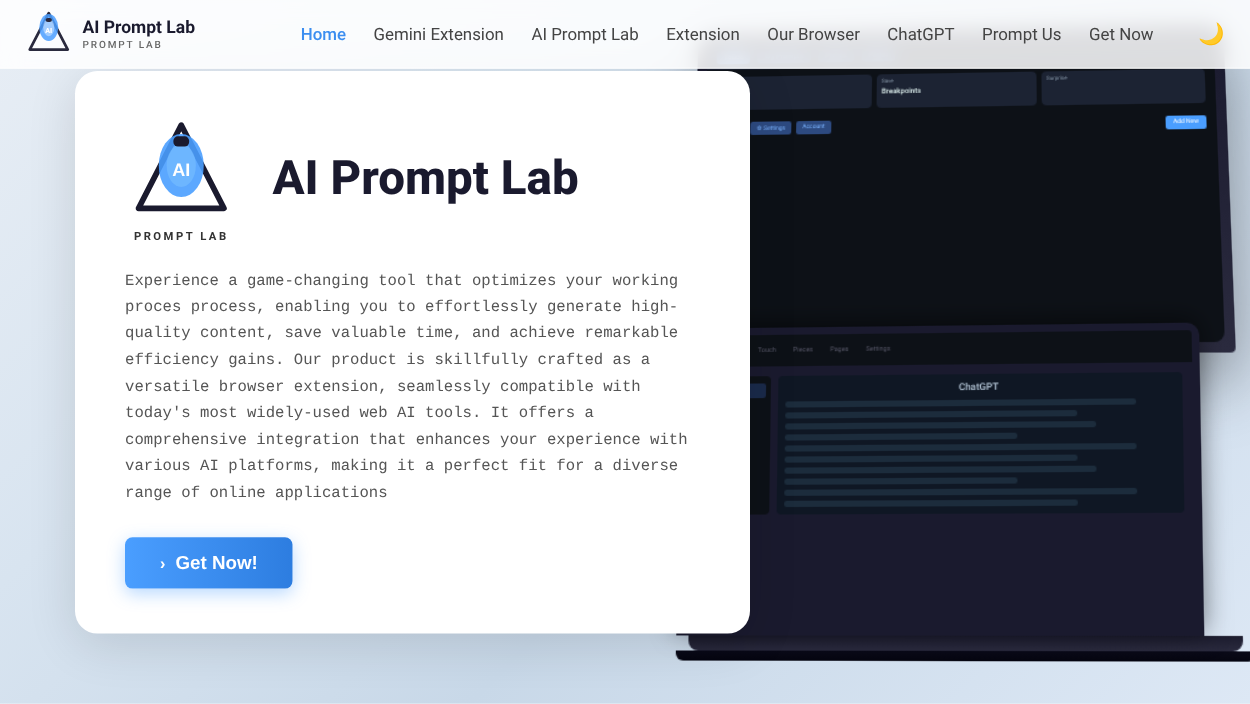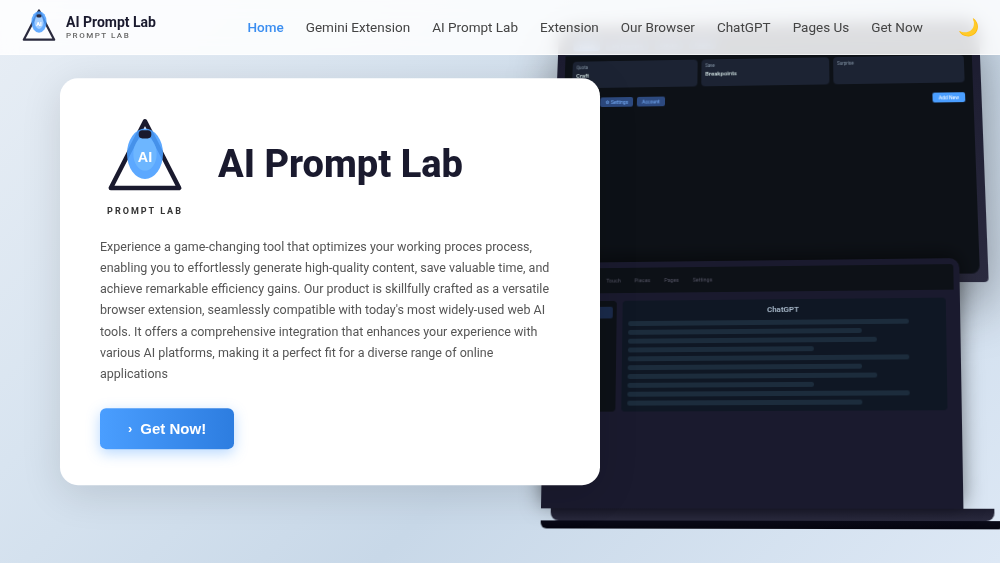--- a/index.html
+++ b/index.html
@@ -134,20 +134,21 @@
       font-weight: 800;
       color: #1a1a2e;
       line-height: 1.1;
     }
 
     .hero-description {
       font-size: 12.5px;
       color: #555;
       line-height: 1.7;
       margin-bottom: 24px;
+      font-family: Liberation Mono, monospace;
     }
 
     .get-now-btn {
       display: inline-flex;
       align-items: center;
       gap: 8px;
       background: linear-gradient(90deg, #4a9eff, #2d7de0);
       color: white;
       border: none;
       border-radius: 6px;
@@ -445,21 +446,21 @@
     </div>
   </div>
 
   <ul class="nav-links">
     <li><a href="#" class="active">Home</a></li>
     <li><a href="#">Gemini Extension</a></li>
     <li><a href="#">AI Prompt Lab</a></li>
     <li><a href="#">Extension</a></li>
     <li><a href="#">Our Browser</a></li>
     <li><a href="#">ChatGPT</a></li>
-    <li><a href="#">Pages Us</a></li>
+    <li><a href="#">Prompt Us</a></li>
     <li><a href="#">Get Now</a></li>
     <li>
       <span class="dark-mode-btn">🌙</span>
     </li>
   </ul>
 </nav>
 
 <div class="hero-card">
   <div class="hero-top">
     <div class="hero-logo">

